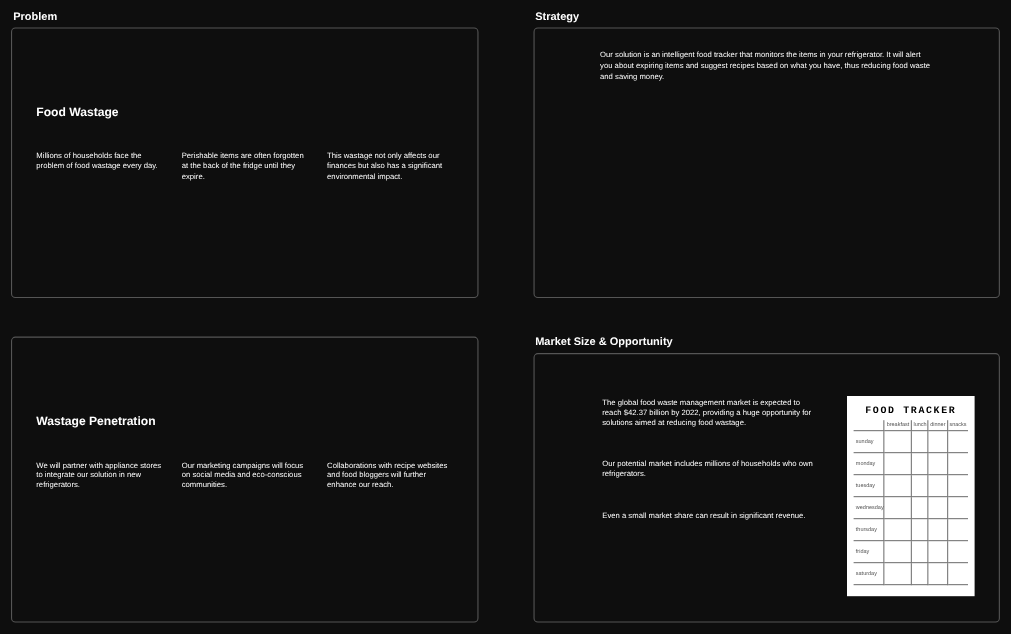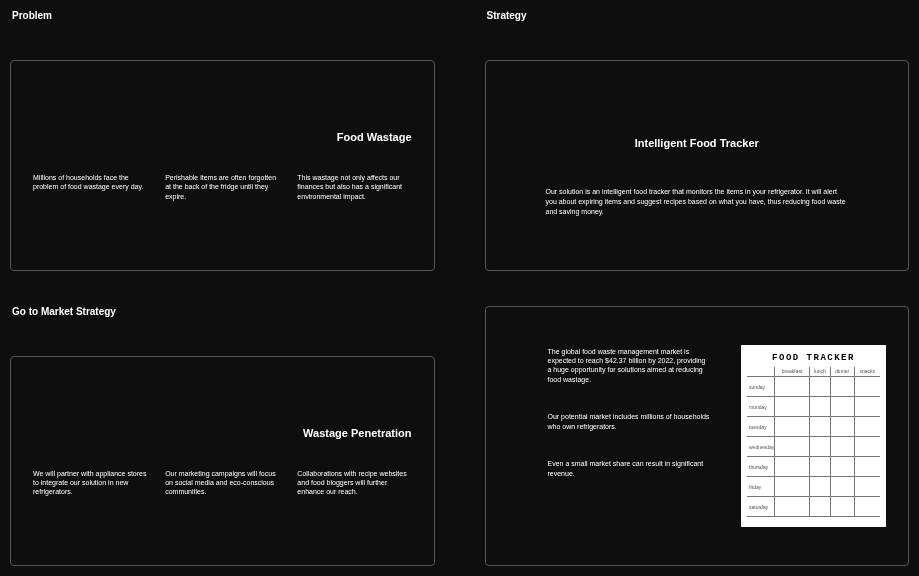--- a/index.html
+++ b/index.html
@@ -19,39 +19,38 @@
     .grid {
       display: grid;
       grid-template-columns: 1fr 1fr;
       grid-template-rows: 1fr 1fr;
       gap: 35px 50px;
       height: 100%;
     }
     .cell {
       display: flex;
       flex-direction: column;
-      gap: 35px;
     }
     .section-title {
       font-size: 10px;
       font-weight: bold;
       margin-bottom: 4px;
       padding-left: 2px;
     }
     .card {
       border: 1px solid #555;
       border-radius: 4px;
       flex: 1;
       padding: 20px 22px;
       position: relative;
       display: flex;
       flex-direction: column;
     }
     .card-heading {
-      text-align: right;
+      text-align: left;
       font-size: 11px;
       font-weight: bold;
       margin-top: 50px;
       margin-bottom: 30px;
     }
     .card-heading-solution {
       text-align: center;
       font-size: 11px;
       font-weight: bold;
       margin-top: 56px;
@@ -85,21 +84,21 @@
       flex-direction: column;
       gap: 28px;
       padding-left: 40px;
       padding-top: 2px;
     }
     .market-para {
       font-size: 7px;
       line-height: 1.35;
     }
     .tracker-sheet {
-      width: 145px;
+      width: 116px;
       background: #ffffff;
       color: #000;
       padding: 8px 6px 10px 6px;
       font-size: 6px;
     }
     .tracker-title {
       text-align: center;
       font-size: 9px;
       font-weight: bold;
       letter-spacing: 1.5px;
@@ -154,38 +153,37 @@
         <div class="col3">Millions of households face the problem of food wastage every day.</div>
         <div class="col3">Perishable items are often forgotten at the back of the fridge until they expire.</div>
         <div class="col3">This wastage not only affects our finances but also has a significant environmental impact.</div>
       </div>
     </div>
   </div>
 
   <div class="cell">
     <div class="section-title">Strategy</div>
     <div class="card">
-      <div class="card-heading-solution">Intelligent Food Tracker</div>
       <div class="solution-body">Our solution is an intelligent food tracker that monitors the items in your refrigerator. It will alert you about expiring items and suggest recipes based on what you have, thus reducing food waste and saving money.</div>
     </div>
   </div>
 
   <div class="cell">
-    <div class="section-title">Go to Market Strategy</div>
     <div class="card">
       <div class="card-heading">Wastage Penetration</div>
       <div class="columns3">
         <div class="col3">We will partner with appliance stores to integrate our solution in new refrigerators.</div>
         <div class="col3">Our marketing campaigns will focus on social media and eco-conscious communities.</div>
         <div class="col3">Collaborations with recipe websites and food bloggers will further enhance our reach.</div>
       </div>
     </div>
   </div>
 
   <div class="cell">
+    <div class="section-title">Market Size &amp; Opportunity</div>
     <div class="card">
       <div class="market-row">
         <div class="market-text">
           <div class="market-para">The global food waste management market is expected to reach $42.37 billion by 2022, providing a huge opportunity for solutions aimed at reducing food wastage.</div>
           <div class="market-para">Our potential market includes millions of households who own refrigerators.</div>
           <div class="market-para">Even a small market share can result in significant revenue.</div>
         </div>
         <div class="tracker-sheet">
           <div class="tracker-title">FOOD TRACKER</div>
           <table class="tracker-table">

